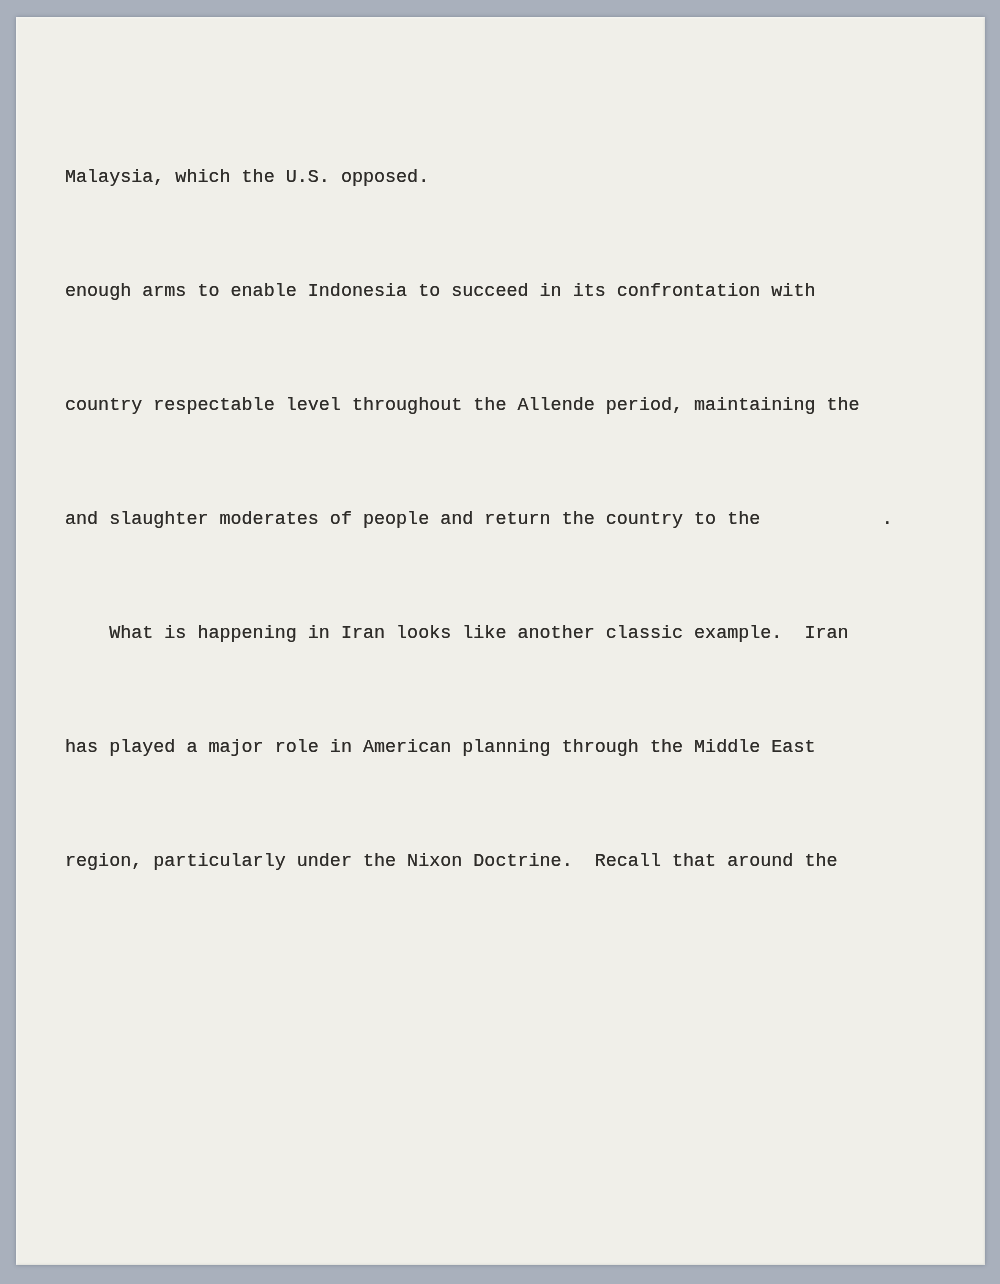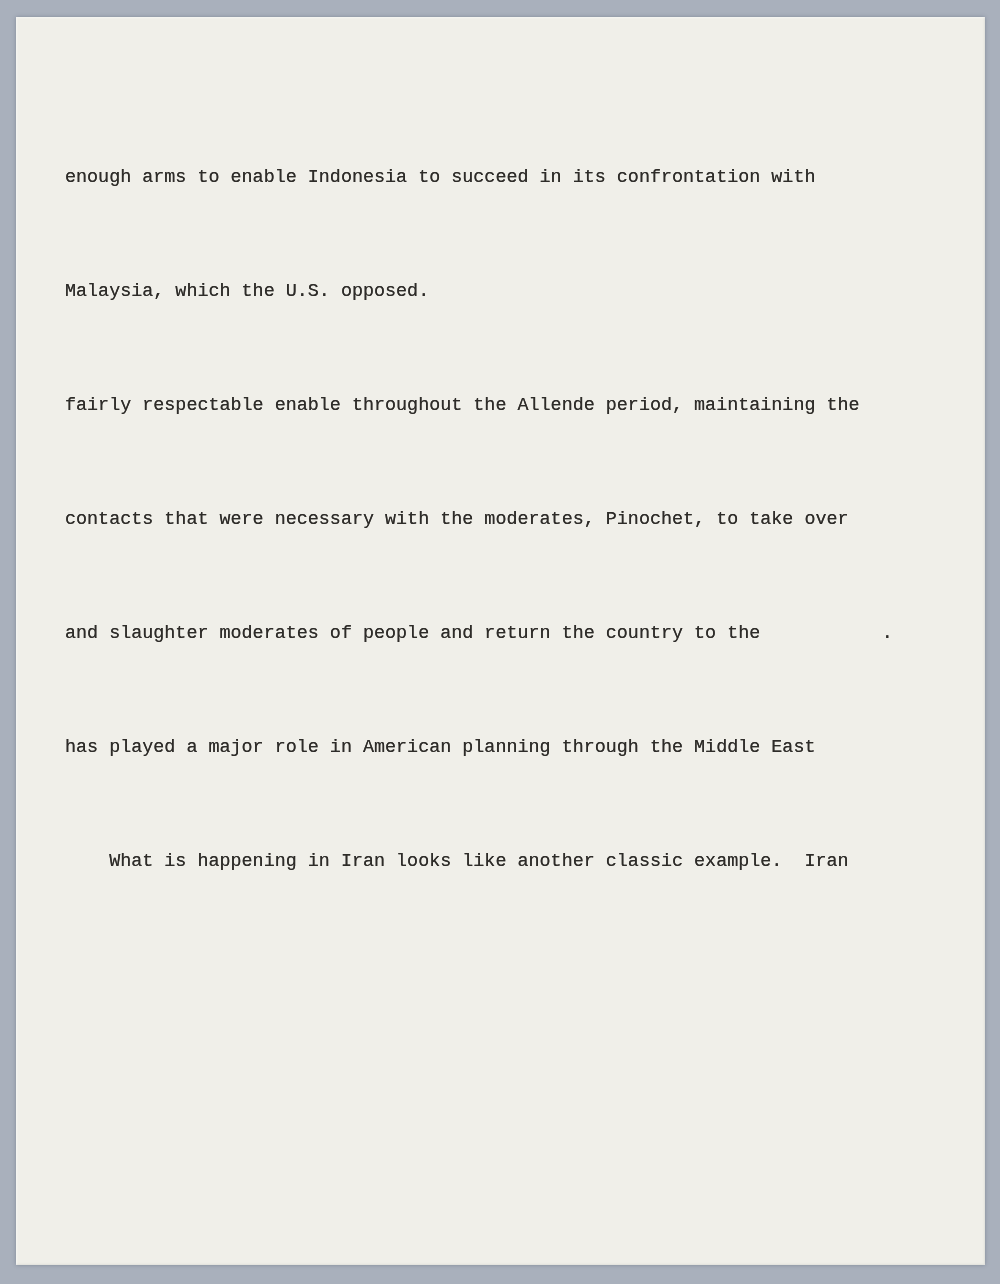--- a/index.html
+++ b/index.html
@@ -37,27 +37,27 @@
   }
   .line {
     height: 38px;
   }
 </style>
 </head>
 <body>
 
 <div class="paper">
   <div class="text-block">
+    <div class="line">Malaysia, which the U.S. opposed.</div>
     <div class="line">enough arms to enable Indonesia to succeed in its confrontation with</div>
-    <div class="line">Malaysia, which the U.S. opposed.</div>
-    <div class="line">fairly respectable enable throughout the Allende period, maintaining the</div>
-    <div class="line">contacts that were necessary with the moderates, Pinochet, to take over</div>
+    <div class="line">country respectable level throughout the Allende period, maintaining the</div>
     <div class="line">and slaughter moderates of people and return the country to the           .</div>
+    <div class="line">    What is happening in Iran looks like another classic example.  Iran</div>
     <div class="line">has played a major role in American planning through the Middle East</div>
-    <div class="line">    What is happening in Iran looks like another classic example.  Iran</div>
+    <div class="line">region, particularly under the Nixon Doctrine.  Recall that around the</div>
     
     
     
     
     
     
     
     
     
     

